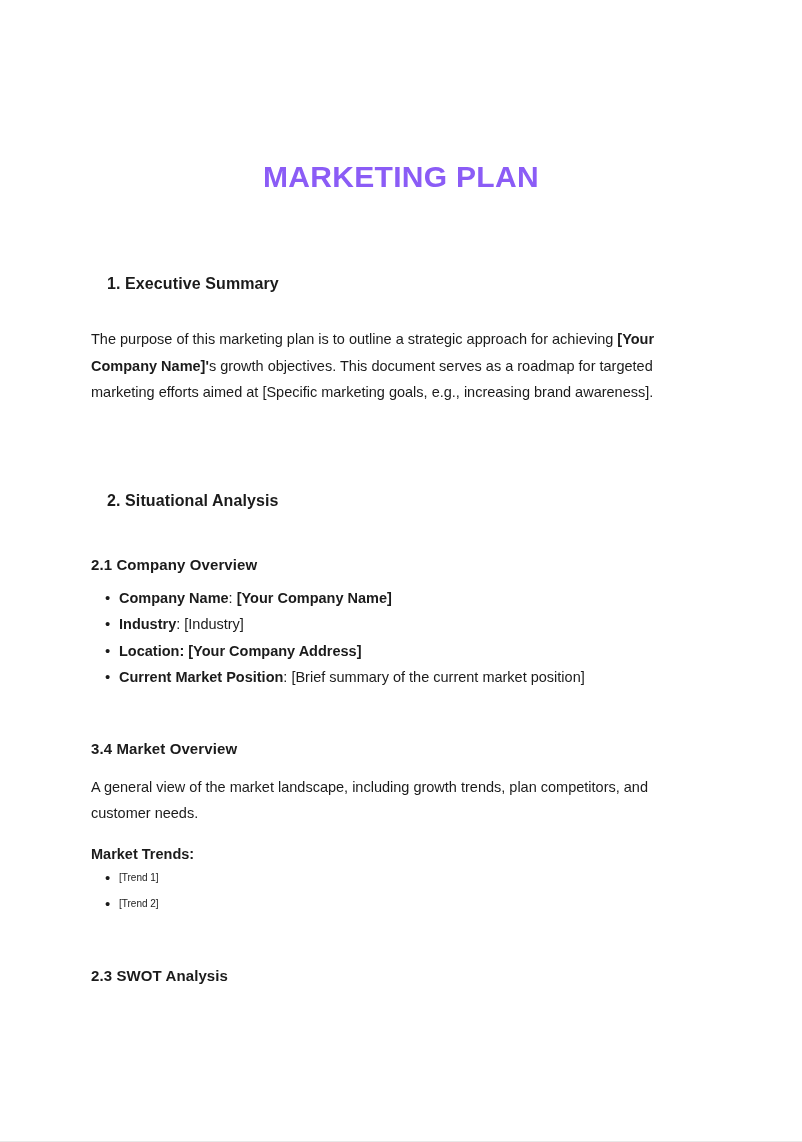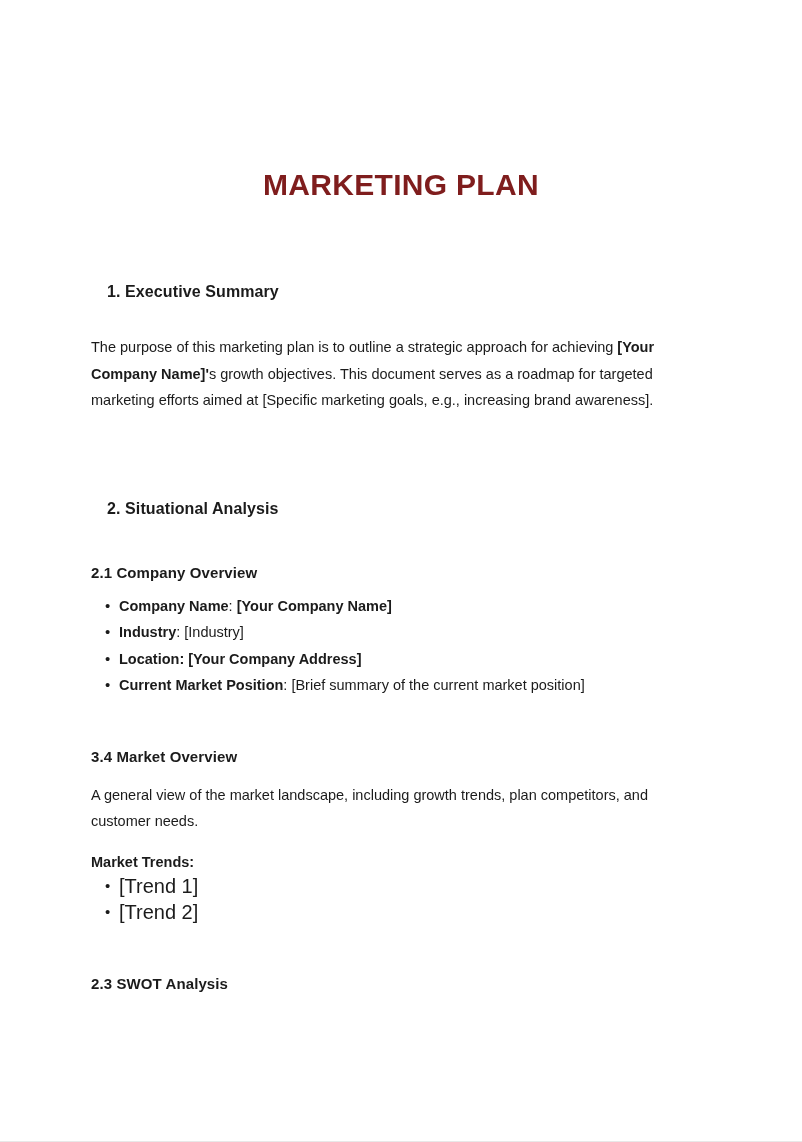--- a/index.html
+++ b/index.html
@@ -21,22 +21,22 @@
     background: #ffffff;
     box-sizing: border-box;
     padding: 0 91px;
     overflow: hidden;
   }
   .doc-title {
     text-align: center;
     font-size: 30px;
     font-weight: bold;
     letter-spacing: 0.3px;
-    color: #7f1d1d;
-    margin: 8px;
+    color: #8b5cf6;
+    margin: 0;
     padding-top: 160px;
   }
   .h1 {
     font-size: 16px;
     font-weight: bold;
     color: #1b1b1b;
     margin: 16px;
     padding-top: 65px;
     letter-spacing: 0.1px;
   }
@@ -94,21 +94,21 @@
     padding-top: 19px;
   }
   ul.trends {
     margin: 0;
     padding-top: 3px;
     padding-left: 28px;
     list-style: none;
   }
   ul.trends li {
     position: relative;
-    font-size: 20px;
+    font-size: 10px;
     line-height: 26.5px;
     color: #1b1b1b;
   }
   ul.trends li::before {
     content: "•";
     position: absolute;
     left: -14px;
     top: 0;
     font-size: 15px;
     line-height: 26.5px;

